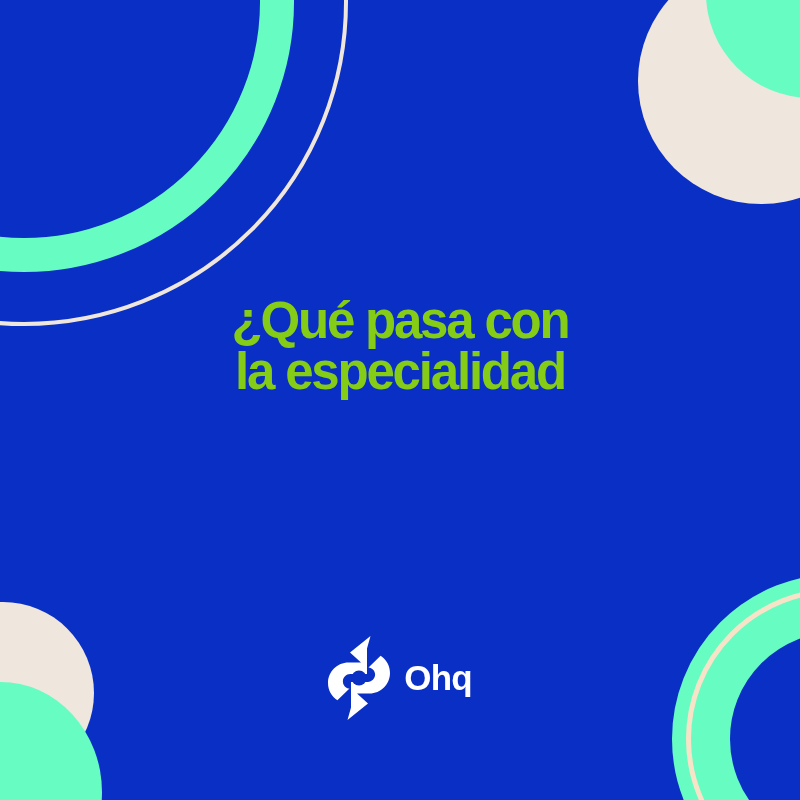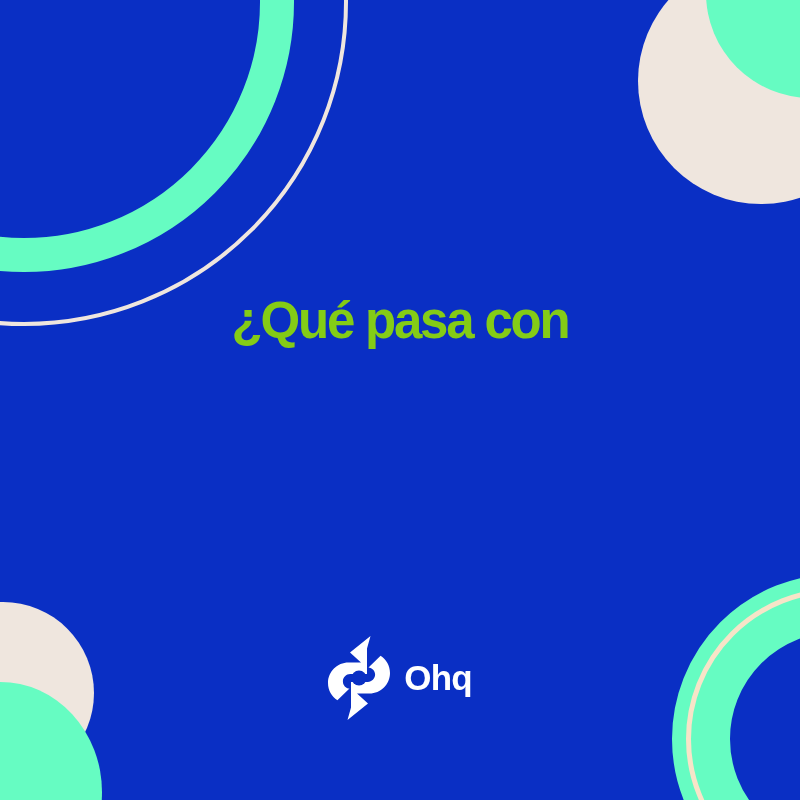--- a/index.html
+++ b/index.html
@@ -148,20 +148,21 @@
   <div class="deco tr-green"></div>
 
   <div class="deco bl-beige"></div>
   <div class="deco bl-green"></div>
 
   <div class="deco br-green-ring"></div>
   <div class="deco br-cream-arc"></div>
 
   <h1 class="headline">
     <span class="line">¿Qué pasa con</span>
+    <span class="line">la especialidad</span>
   </h1>
 
   <div class="logo">
     <svg class="logo-mark" viewBox="0 0 62 84" aria-hidden="true">
       <path fill="#ffffff" d="M42.5 0 L22.0 16.5 L33.0 26.5 L20.5 26.5
                C9.2 26.5 0 35.7 0 47.0 C0 54.2 3.7 60.6 9.4 64.2
                L21.5 52.6 C17.8 52.3 14.9 49.2 14.9 45.4
                C14.9 41.4 18.2 38.1 22.2 38.1 L39.0 38.1 L39.0 12.4 Z"></path>
       <path fill="#ffffff" d="M19.5 84 L40.0 67.5 L29.0 57.5 L41.5 57.5
                C52.8 57.5 62 48.3 62 37.0 C62 29.8 58.3 23.4 52.6 19.8

